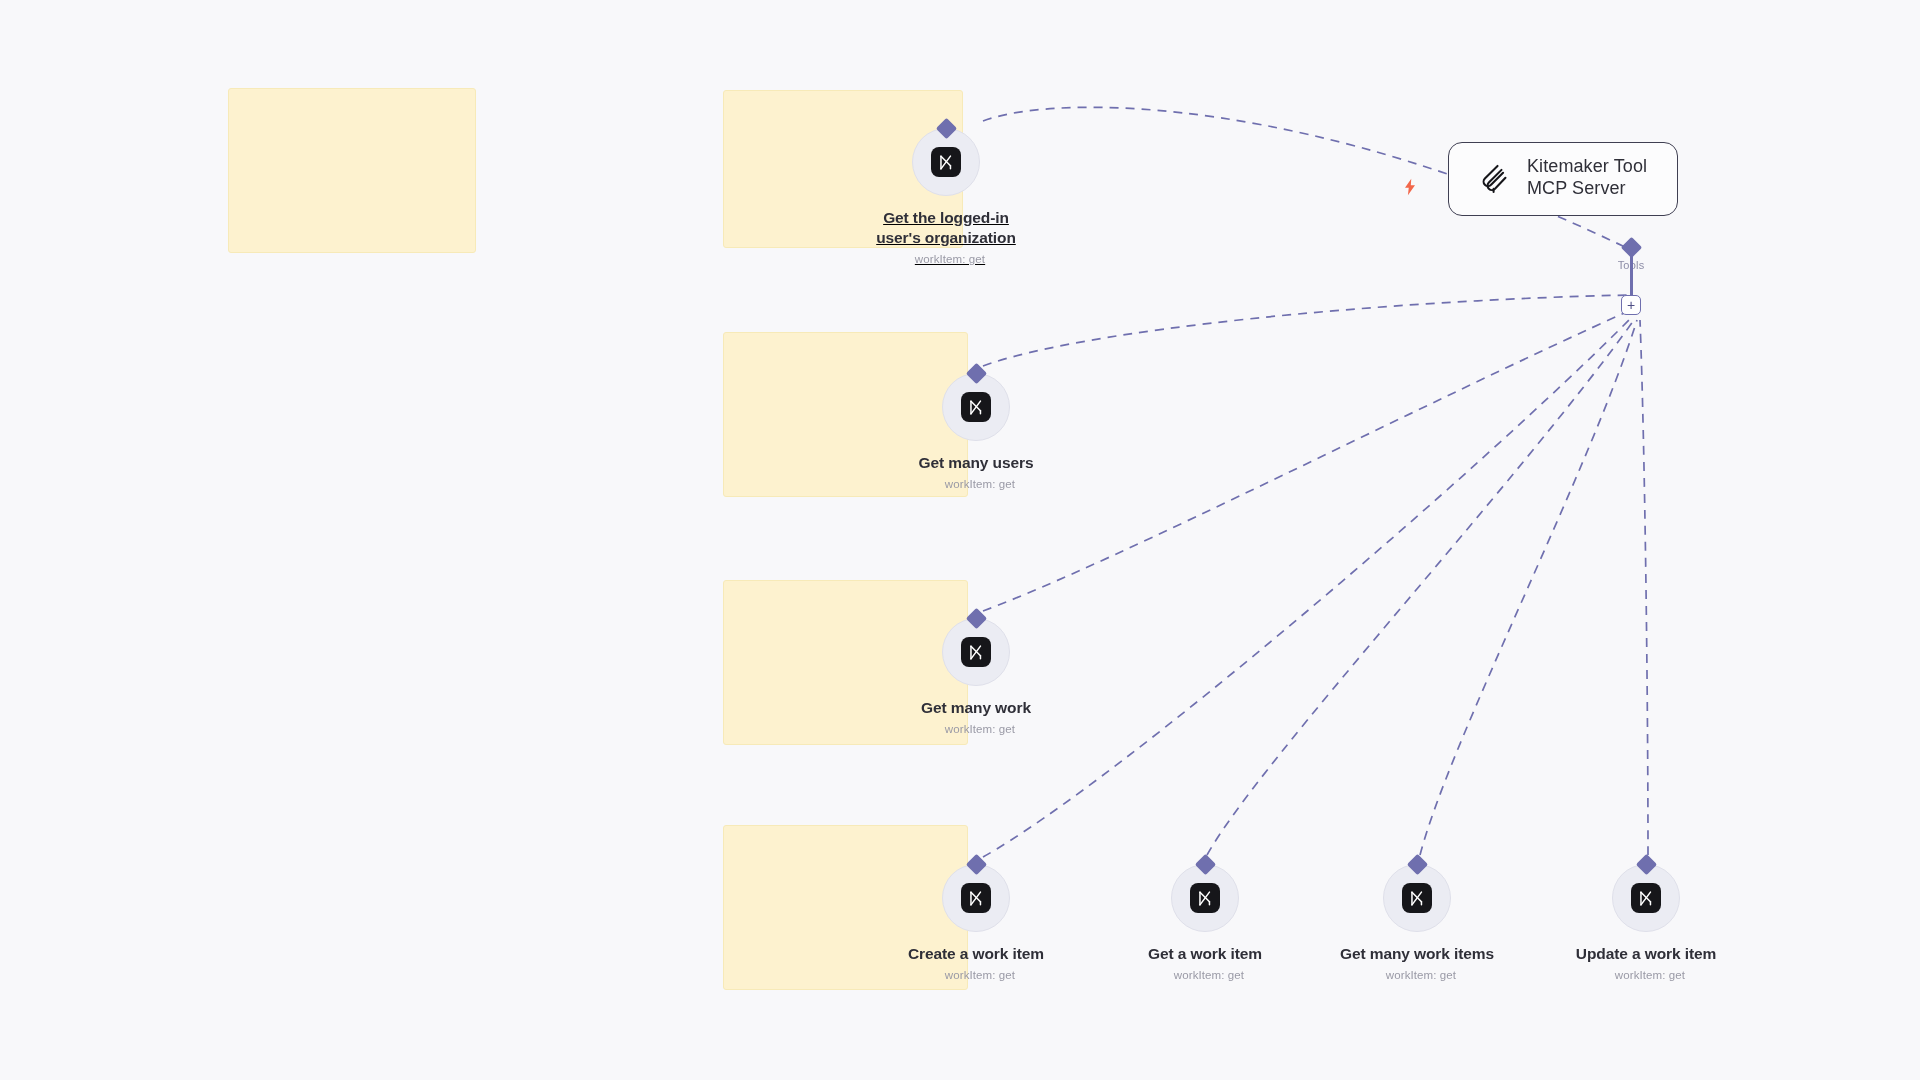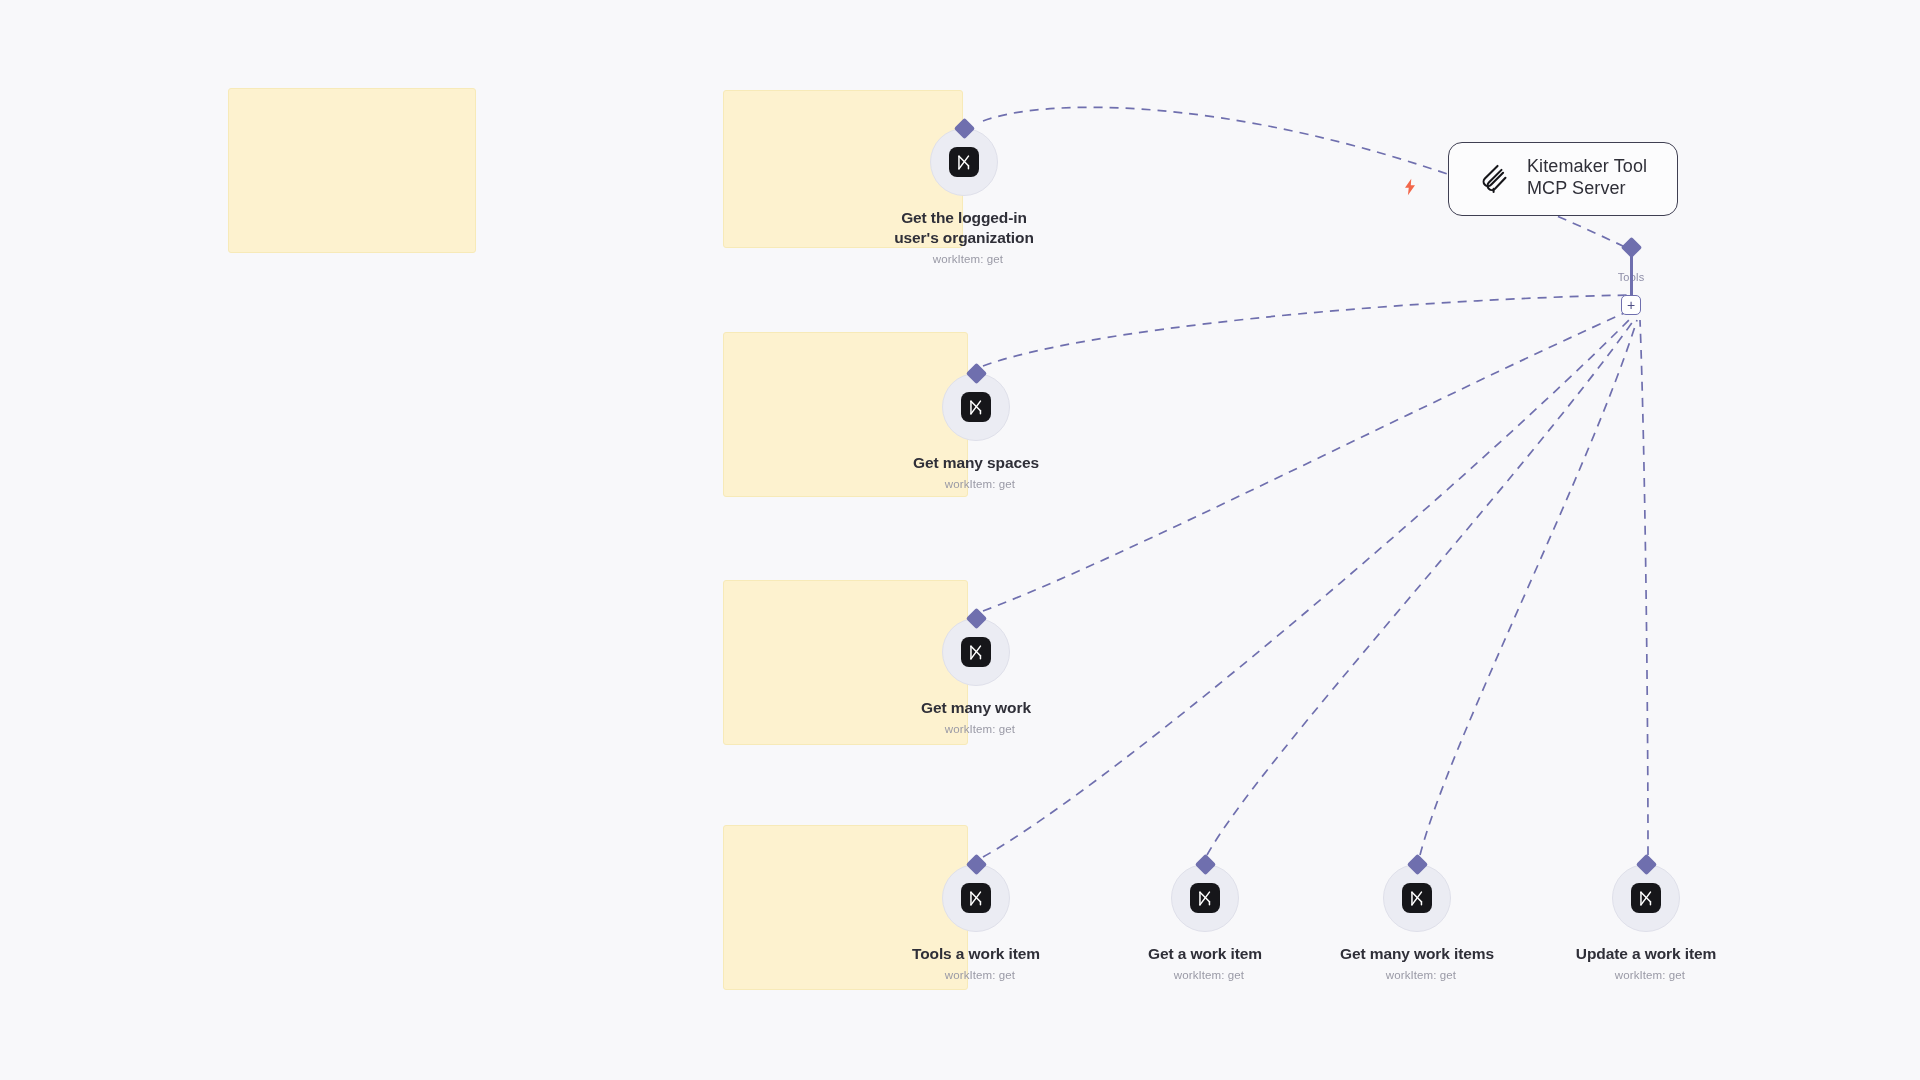--- a/index.html
+++ b/index.html
@@ -64,21 +64,21 @@
     flex-direction: column;
     align-items: center;
   }
   .port-diamond {
     width: 15px; height: 15px;
     background: #6f6fae;
     transform: rotate(45deg);
     border-radius: 2px;
   }
   .port-label {
-    margin-top: 16px;
+    margin-top: 4px;
     font-size: 11px;
     color: #8e8ea8;
     letter-spacing: .2px;
   }
   .port-stem {
     position: absolute;
     width: 3px;
     background: #6f6fae;
   }
   .add-btn {
@@ -196,21 +196,21 @@
   </span>
 
   <div class="port" id="tools-port" style="left: 1601px; top: 240px; width: 60px;">
     <span class="port-diamond"></span>
     <span class="port-label">Tools</span>
   </div>
   <div class="port-stem" id="port-stem" style="left: 1629.5px; top: 254px; height: 60px;"></div>
   <div class="add-btn" id="add-tool-btn" style="left: 1621px; top: 295px;">+</div>
 
   <div id="tool-nodes">
-      <div class="tool-node" style="left: 864px; top: 113px;">
+      <div class="tool-node" style="left: 846px; top: 113px; text-decoration: underline;">
         <span class="tool-diamond"></span>
         <div class="tool-circle">
           <div class="tool-icon-sq">
             <svg viewBox="0 0 24 24" fill="none" stroke="#ffffff" stroke-width="1.9" stroke-linecap="round" stroke-linejoin="round">
               <path d="M5 4 L5 20"></path>
               <path d="M5 4 L17 16"></path>
               <path d="M17 4 L5 20"></path>
               <path d="M17 16 L17 20"></path>
             </svg>
           </div>
@@ -224,21 +224,21 @@
         <div class="tool-circle">
           <div class="tool-icon-sq">
             <svg viewBox="0 0 24 24" fill="none" stroke="#ffffff" stroke-width="1.9" stroke-linecap="round" stroke-linejoin="round">
               <path d="M5 4 L5 20"></path>
               <path d="M5 4 L17 16"></path>
               <path d="M17 4 L5 20"></path>
               <path d="M17 16 L17 20"></path>
             </svg>
           </div>
         </div>
-        <div class="tool-label">Get many spaces</div>
+        <div class="tool-label">Get many users</div>
         <div class="tool-sub">workItem: get</div>
       </div>
       <div class="tool-node" style="left: 876px; top: 603px;">
         <span class="tool-diamond"></span>
         <div class="tool-circle">
           <div class="tool-icon-sq">
             <svg viewBox="0 0 24 24" fill="none" stroke="#ffffff" stroke-width="1.9" stroke-linecap="round" stroke-linejoin="round">
               <path d="M5 4 L5 20"></path>
               <path d="M5 4 L17 16"></path>
               <path d="M17 4 L5 20"></path>
@@ -254,21 +254,21 @@
         <div class="tool-circle">
           <div class="tool-icon-sq">
             <svg viewBox="0 0 24 24" fill="none" stroke="#ffffff" stroke-width="1.9" stroke-linecap="round" stroke-linejoin="round">
               <path d="M5 4 L5 20"></path>
               <path d="M5 4 L17 16"></path>
               <path d="M17 4 L5 20"></path>
               <path d="M17 16 L17 20"></path>
             </svg>
           </div>
         </div>
-        <div class="tool-label">Tools a work item</div>
+        <div class="tool-label">Create a work item</div>
         <div class="tool-sub">workItem: get</div>
       </div>
       <div class="tool-node" style="left: 1105px; top: 849px;">
         <span class="tool-diamond"></span>
         <div class="tool-circle">
           <div class="tool-icon-sq">
             <svg viewBox="0 0 24 24" fill="none" stroke="#ffffff" stroke-width="1.9" stroke-linecap="round" stroke-linejoin="round">
               <path d="M5 4 L5 20"></path>
               <path d="M5 4 L17 16"></path>
               <path d="M17 4 L5 20"></path>

